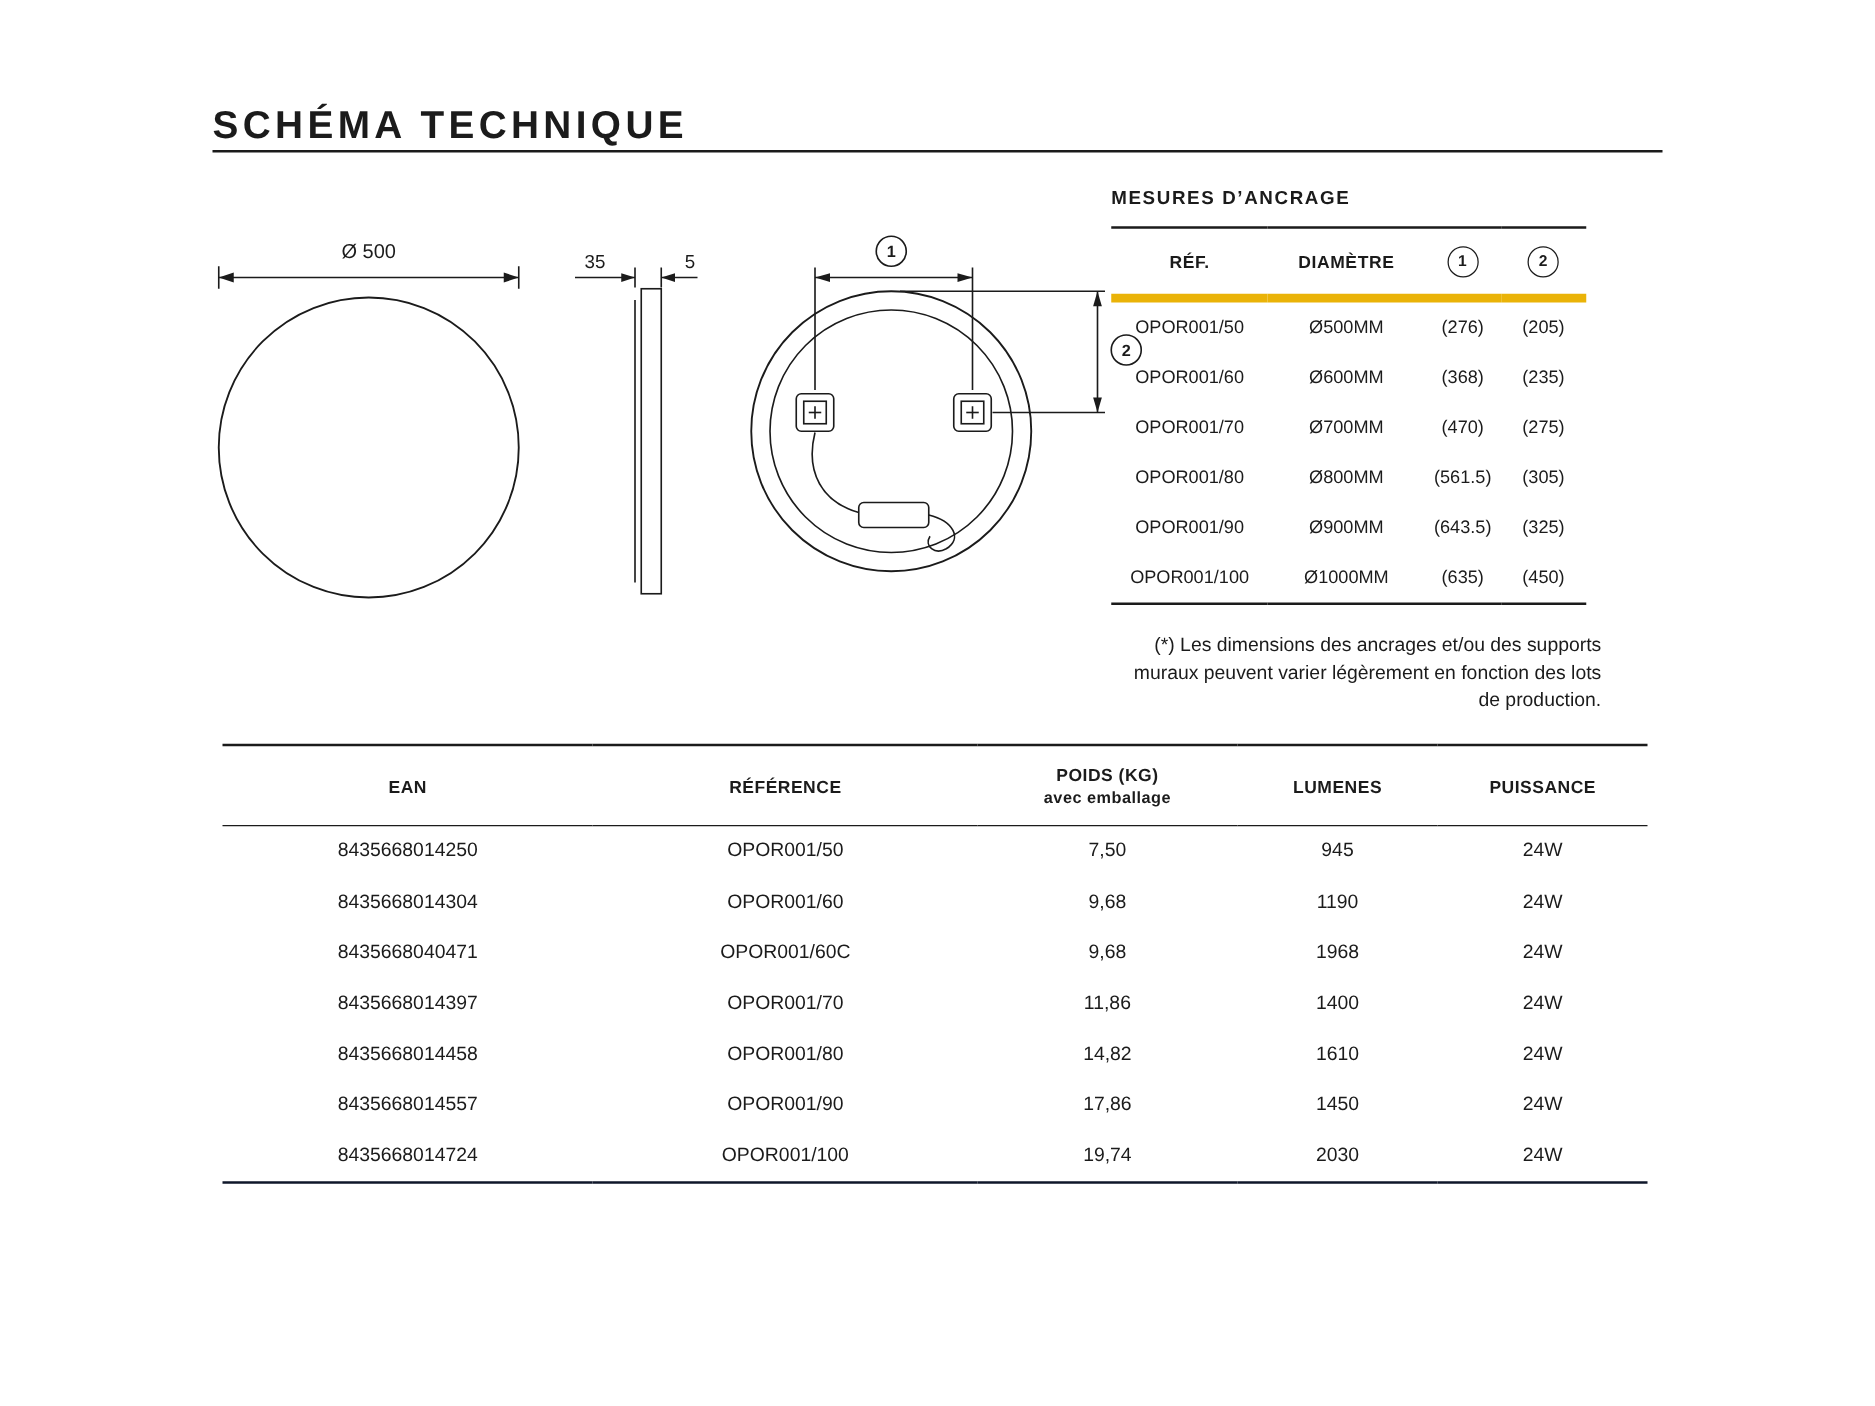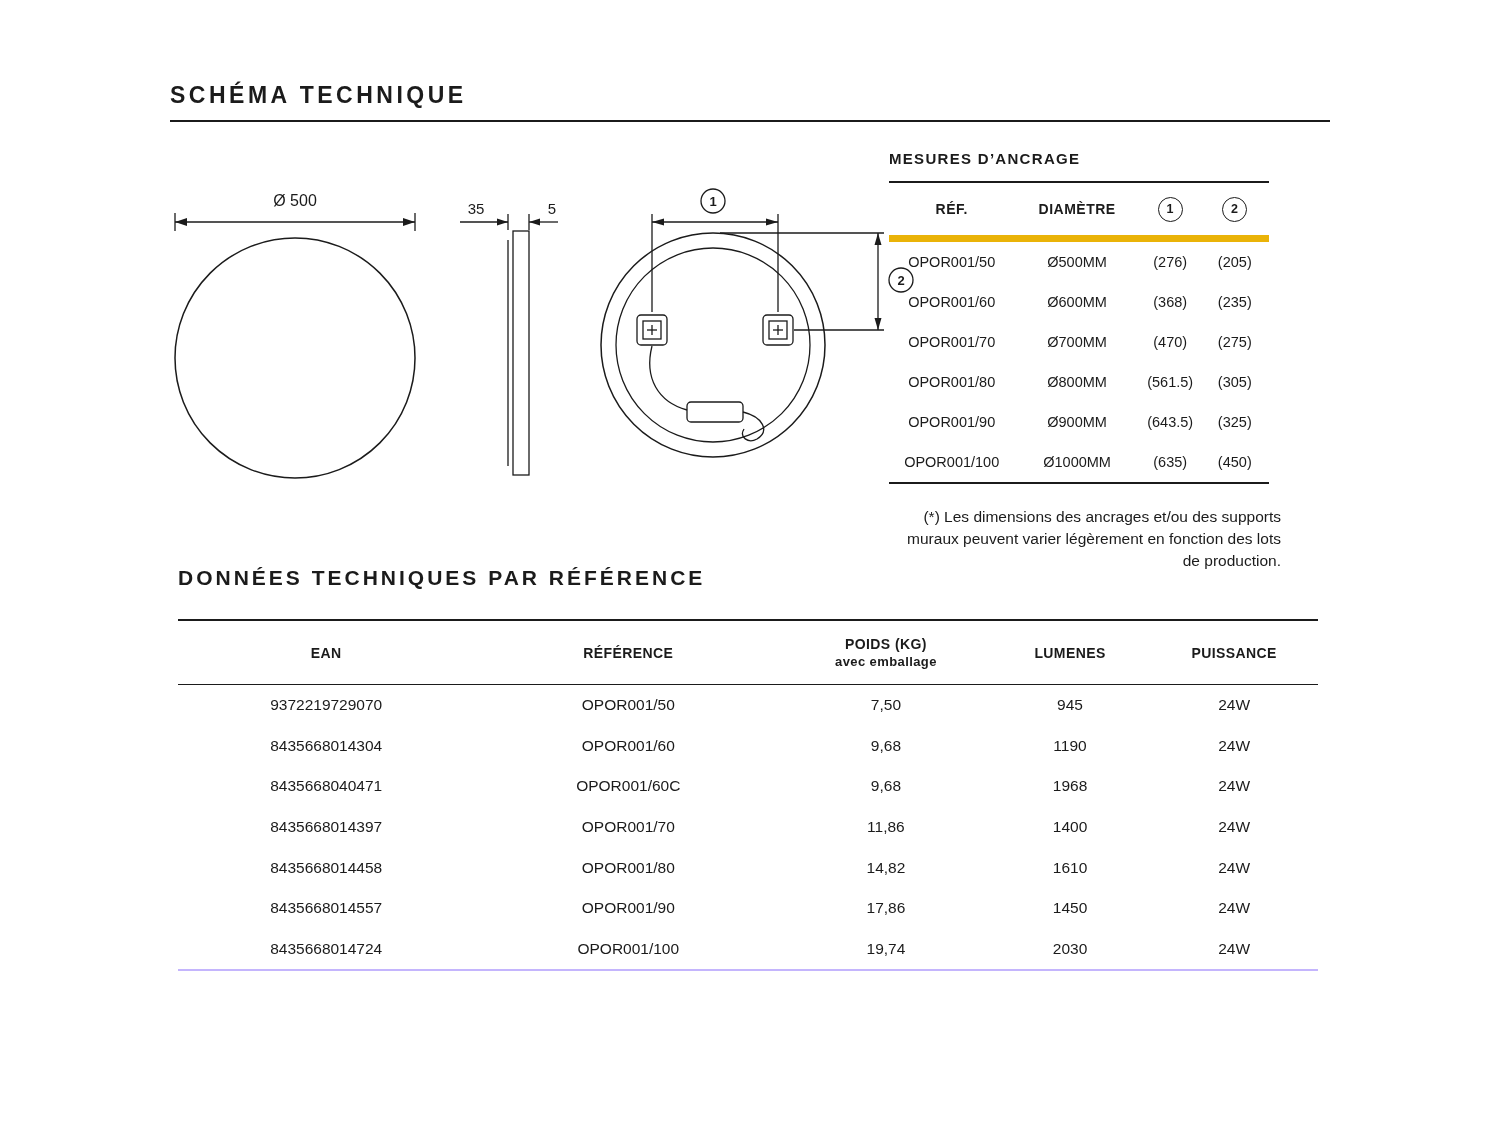--- a/index.html
+++ b/index.html
@@ -1,38 +1,38 @@
 <!DOCTYPE html>
 <html><head>
 <meta charset="utf-8">
 <style>
   html, body { margin: 0; padding: 0; background: #ffffff; }
   body { font-family: "Liberation Sans", sans-serif; color: #1b1b1b; }
   .page { position: relative; width: 1500px; height: 1125px; background: #ffffff; overflow: hidden; }
 
-  .main-title { position: absolute; left: 170px; top: 82px; font-size: 23px; font-weight: 700; letter-spacing: 3.5px; margin: 0; }
+  .main-title { position: absolute; left: 170px; top: 82px; font-size: 31px; font-weight: 700; letter-spacing: 3.5px; margin: 0; }
   .title-rule { position: absolute; left: 170px; top: 120px; width: 1160px; height: 2px; background: #1b1b1b; }
 
   .drawings { position: absolute; left: 160px; top: 140px; }
   svg text { font-family: "Liberation Sans", sans-serif; fill: #1b1b1b; stroke: none; }
   .dim-label { font-size: 16px; }
   .dim-label-sm { font-size: 15px; }
   .circ-num-txt { font-size: 13px; font-weight: 700; }
 
   .anchor-panel { position: absolute; left: 889px; top: 150px; width: 380px; }
   .anchor-title { font-size: 15px; font-weight: 700; letter-spacing: 1.3px; margin: 0 0 14px 0; }
   .anchor-table { width: 100%; border-collapse: collapse; border-top: 2px solid #1b1b1b; border-bottom: 2px solid #1b1b1b; }
   .anchor-table th { font-size: 14px; font-weight: 700; letter-spacing: .5px; height: 50px; text-align: center; border-bottom: 7px solid #eab308; vertical-align: middle; }
   .anchor-table td { font-size: 14.5px; height: 38px; text-align: center; }
   .badge { display: inline-flex; width: 23px; height: 23px; border: 1.5px solid #1b1b1b; border-radius: 50%; align-items: center; justify-content: center; font-size: 12.5px; font-weight: 700; }
   .footnote { margin: 22px 0 0 0; font-size: 15.5px; line-height: 1.42; width: 392px; text-align: right; }
 
   .data-section { position: absolute; left: 178px; top: 566px; width: 1140px; }
   .data-title { font-size: 21px; font-weight: 700; letter-spacing: 3px; margin: 0; }
-  .data-table { width: 100%; border-collapse: collapse; margin-top: 29px; border-top: 2px solid #1b1b1b; border-bottom: 2px solid #c4b5fd; }
+  .data-table { width: 100%; border-collapse: collapse; margin-top: 29px; border-top: 2px solid #1b1b1b; border-bottom: 2px solid #0f172a; }
   .data-table th { font-size: 14px; font-weight: 700; letter-spacing: .4px; height: 61px; text-align: center; border-bottom: 1px solid #1b1b1b; vertical-align: middle; }
   .data-table th .sub { font-size: 13px; font-weight: 700; margin-top: 2px; }
   .data-table td { font-size: 15.5px; height: 38.6px; text-align: center; }
 </style>
 </head>
 <body>
 
 <div class="page">
 
   <h1 class="main-title">SCHÉMA TECHNIQUE</h1>
@@ -155,21 +155,20 @@
             <td>Ø1000MM</td>
             <td>(635)</td>
             <td>(450)</td>
           </tr>
         </tbody>
     </table>
     <p class="footnote">(*) Les dimensions des ancrages et/ou des supports muraux peuvent varier légèrement en fonction des lots de production.</p>
   </aside>
 
   <section class="data-section">
-    <h2 class="data-title">DONNÉES TECHNIQUES PAR RÉFÉRENCE</h2>
     <table class="data-table">
       <colgroup>
         <col style="width:26%">
           <col style="width:27%">
           <col style="width:18.2%">
           <col style="width:14.1%">
           <col style="width:14.7%">
       </colgroup>
       <thead>
         <tr>
@@ -178,21 +177,21 @@
           <th>
             <div>POIDS (KG)</div>
             <div class="sub">avec emballage</div>
           </th>
           <th>LUMENES</th>
           <th>PUISSANCE</th>
         </tr>
       </thead>
       <tbody>
           <tr>
-            <td>9372219729070</td>
+            <td>8435668014250</td>
             <td>OPOR001/50</td>
             <td>7,50</td>
             <td>945</td>
             <td>24W</td>
           </tr>
           <tr>
             <td>8435668014304</td>
             <td>OPOR001/60</td>
             <td>9,68</td>
             <td>1190</td>

